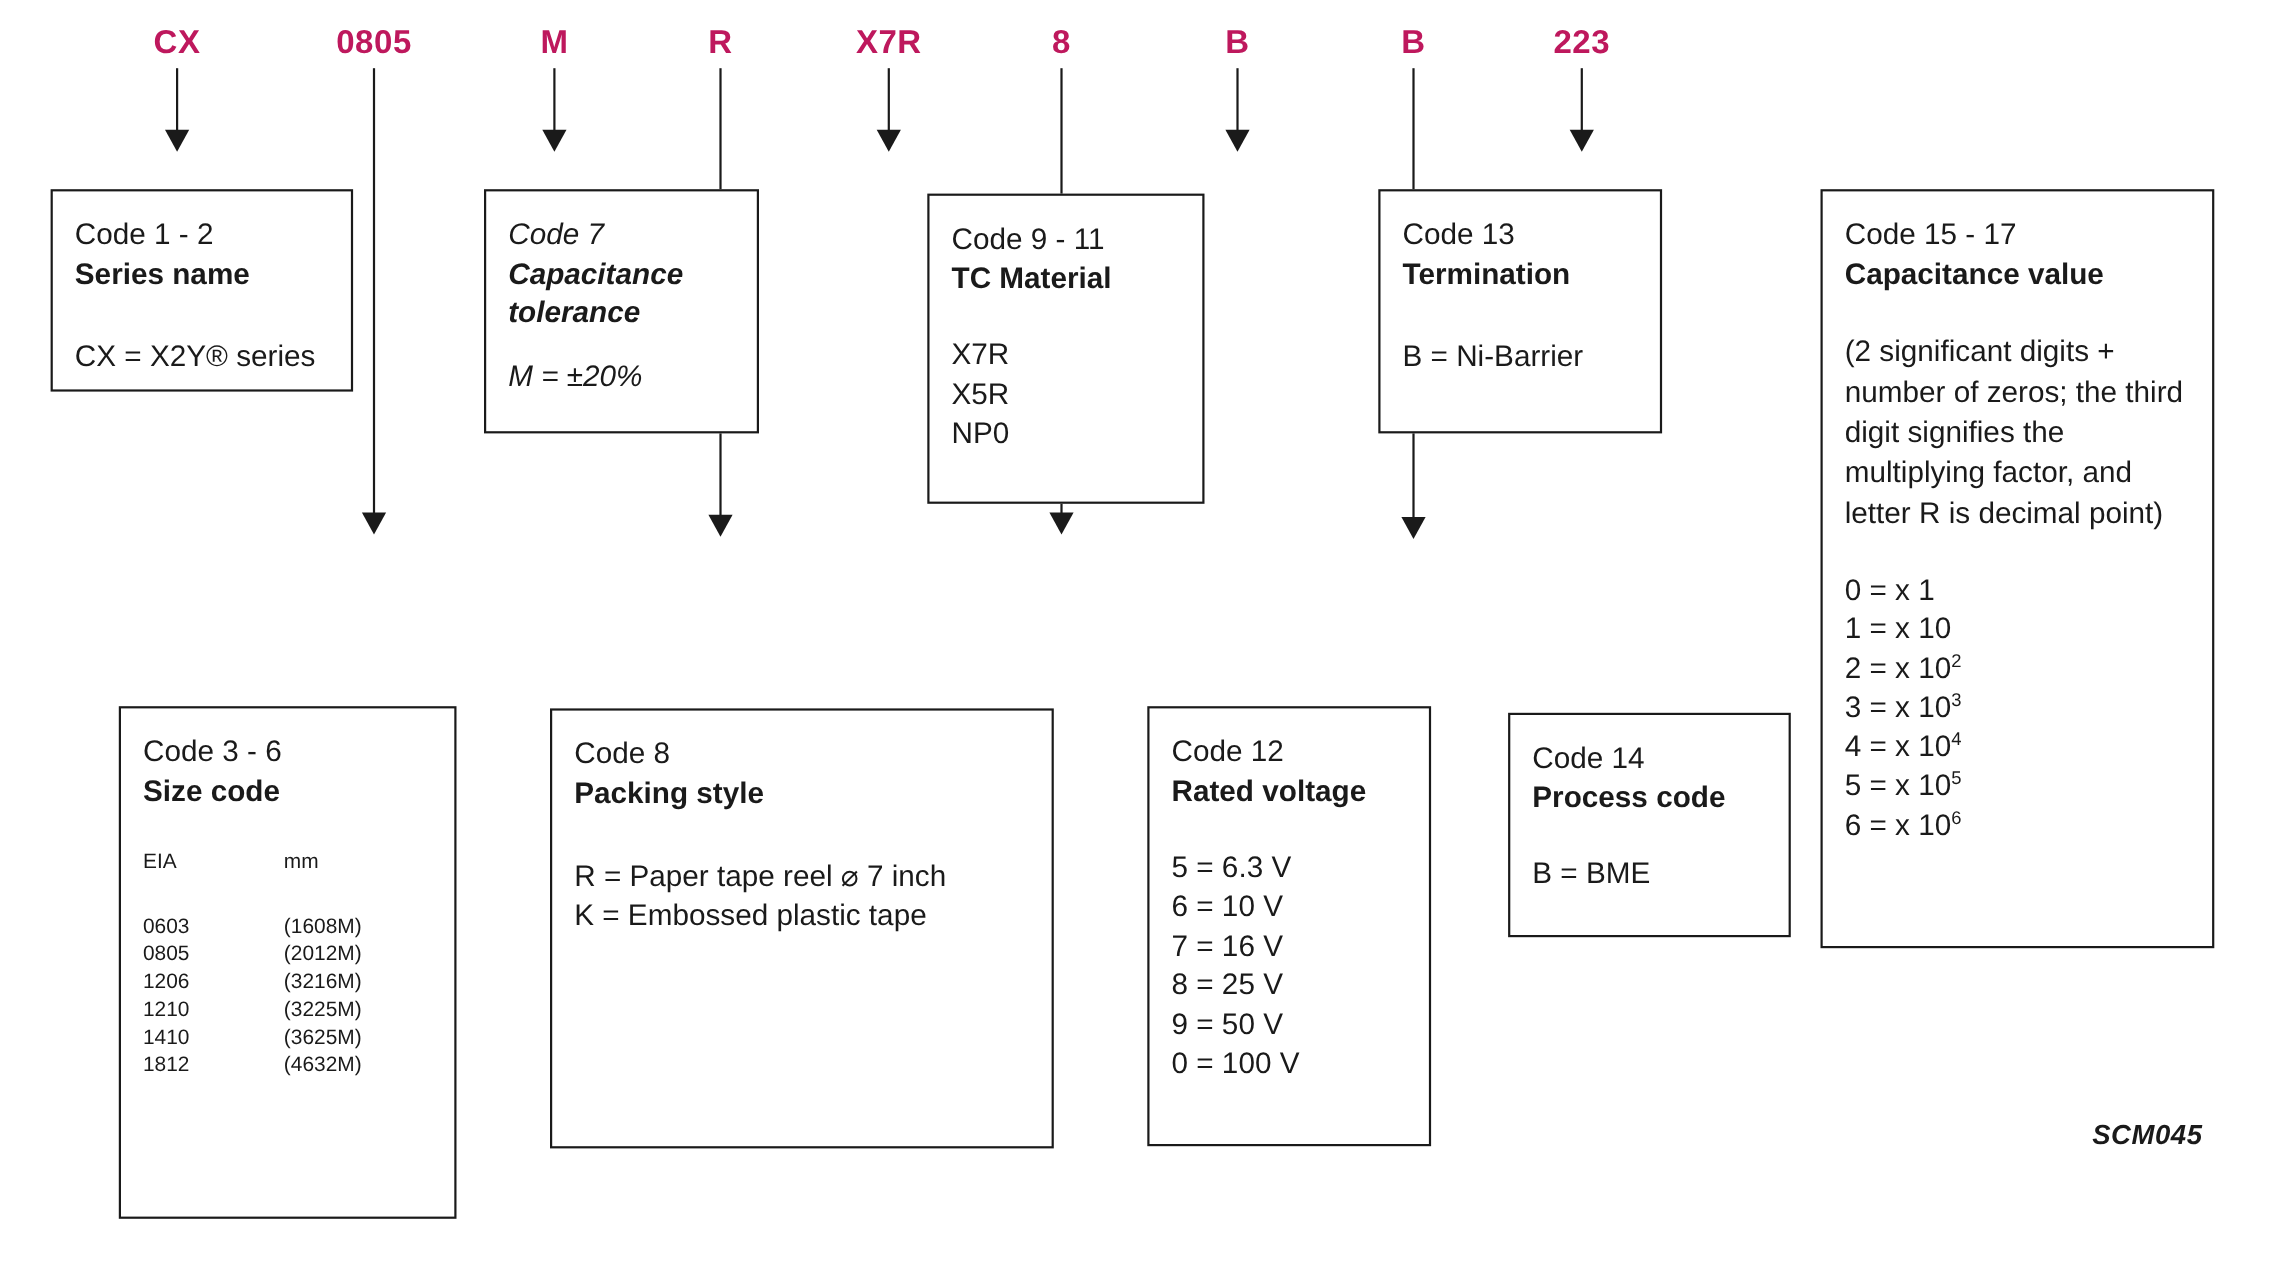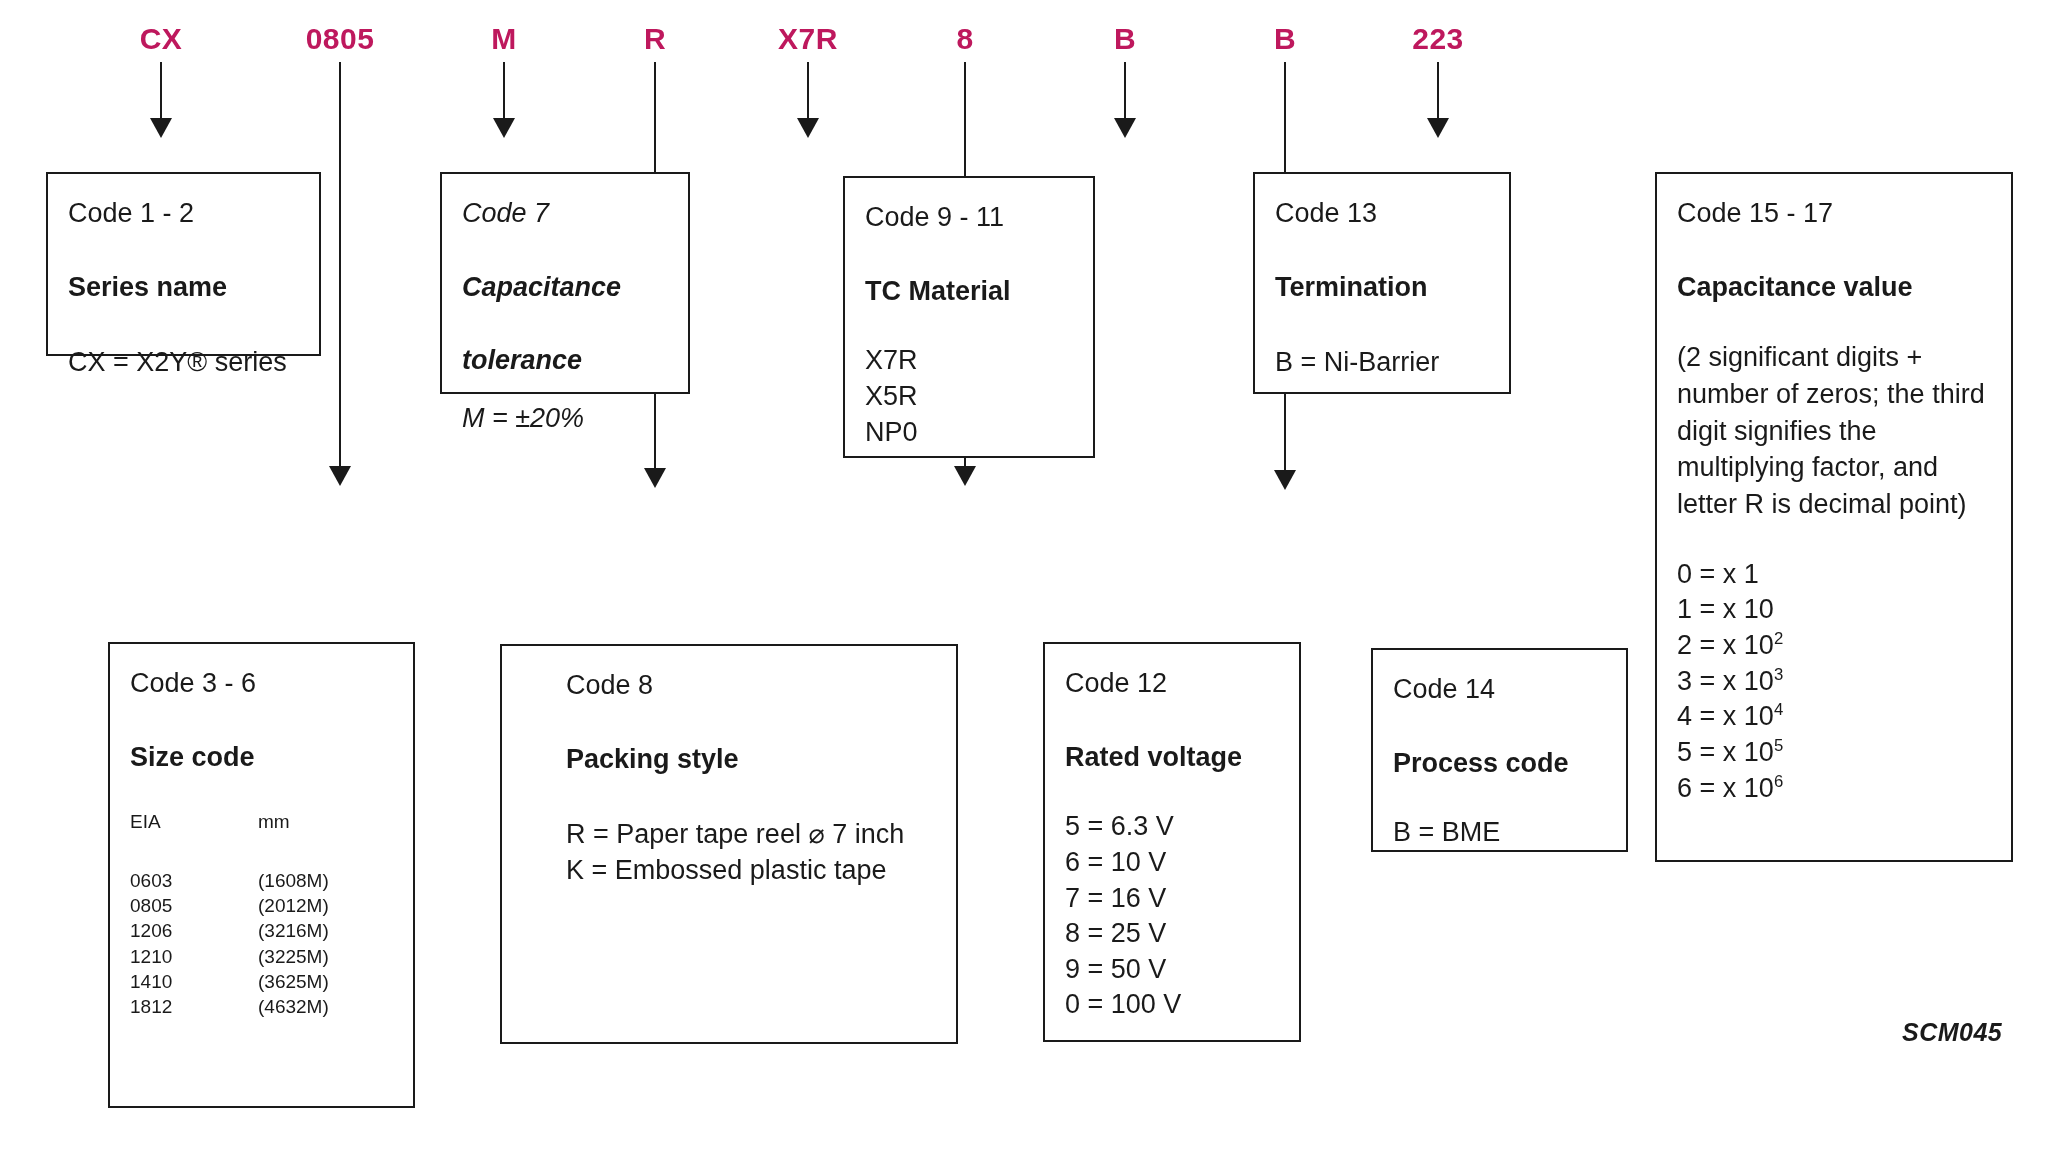--- a/index.html
+++ b/index.html
@@ -59,21 +59,20 @@
   .code-line {
     font-size: 27px;
     line-height: 1.32;
     white-space: nowrap;
   }
   .title-line {
     font-size: 27px;
     font-weight: bold;
     line-height: 1.32;
     white-space: nowrap;
-    margin-top: 38px;
   }
   .body-text {
     font-size: 27px;
     line-height: 1.32;
     white-space: nowrap;
   }
   .gap-sm { height: 22px; }
   .gap-md { height: 34px; }
   .gap-lg { height: 40px; }
 
@@ -268,21 +267,21 @@
         <span class="size-col-a">1410</span>
         <span class="size-col-b">(3625M)</span>
       </div>
       <div class="size-row">
         <span class="size-col-a">1812</span>
         <span class="size-col-b">(4632M)</span>
       </div>
     </div>
   </div>
 
-  <div class="box" style="left:500px; top:644px; width:458px; height:400px;padding-left:44px;">
+  <div class="box" style="left:500px; top:644px; width:458px; height:400px;">
     <div class="box-inner">
       <div class="code-line">Code 8</div>
       <div class="title-line">Packing style</div>
       <div class="gap-lg"></div>
       <div class="body-text">R = Paper tape reel ⌀ 7 inch</div>
       <div class="body-text">K = Embossed plastic tape</div>
     </div>
   </div>
 
   <div class="box" style="left:1043px; top:642px; width:258px; height:400px;">

